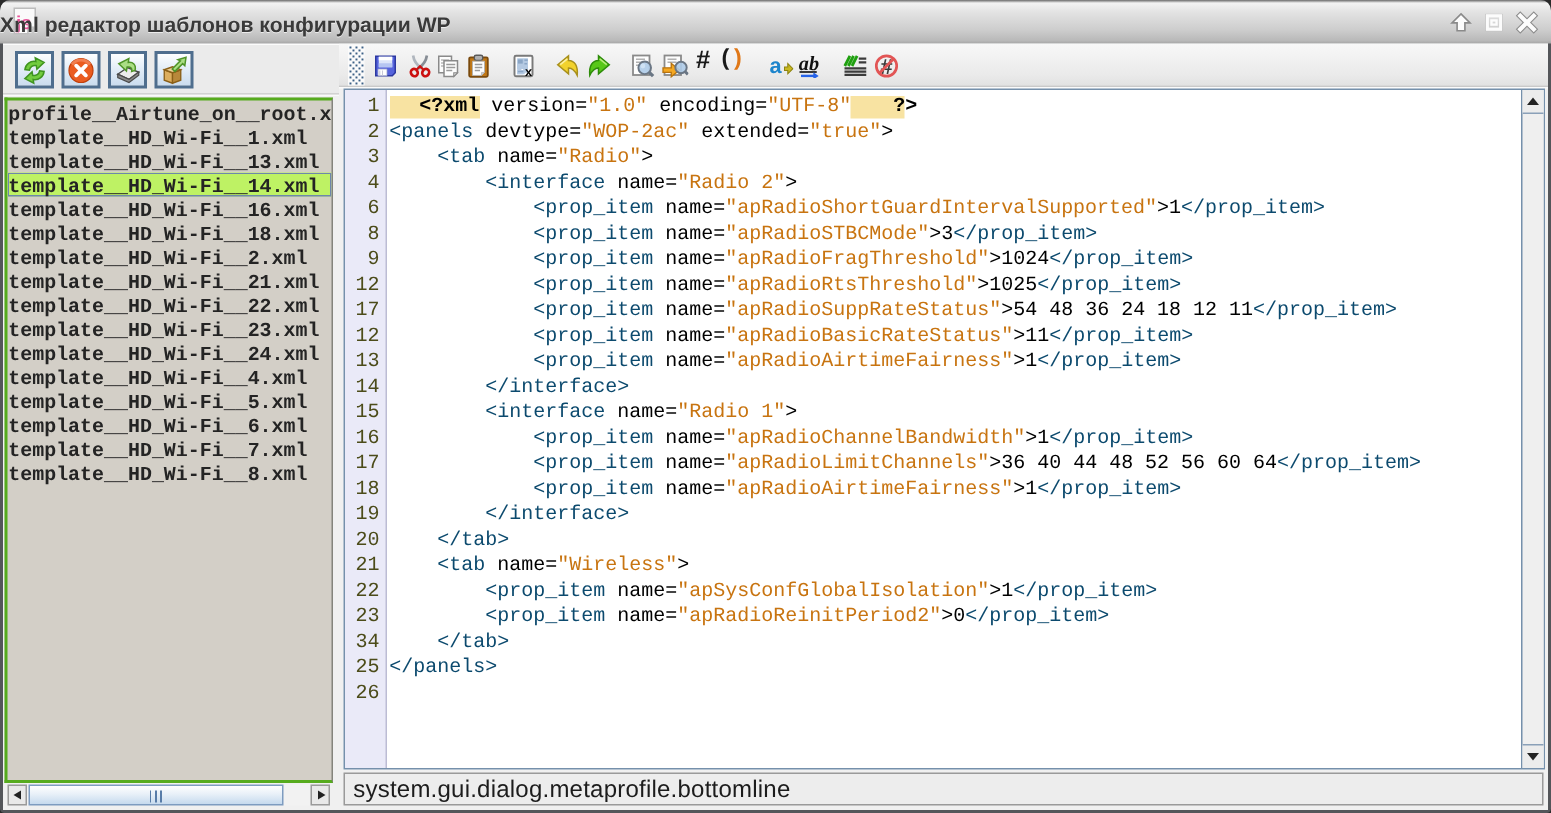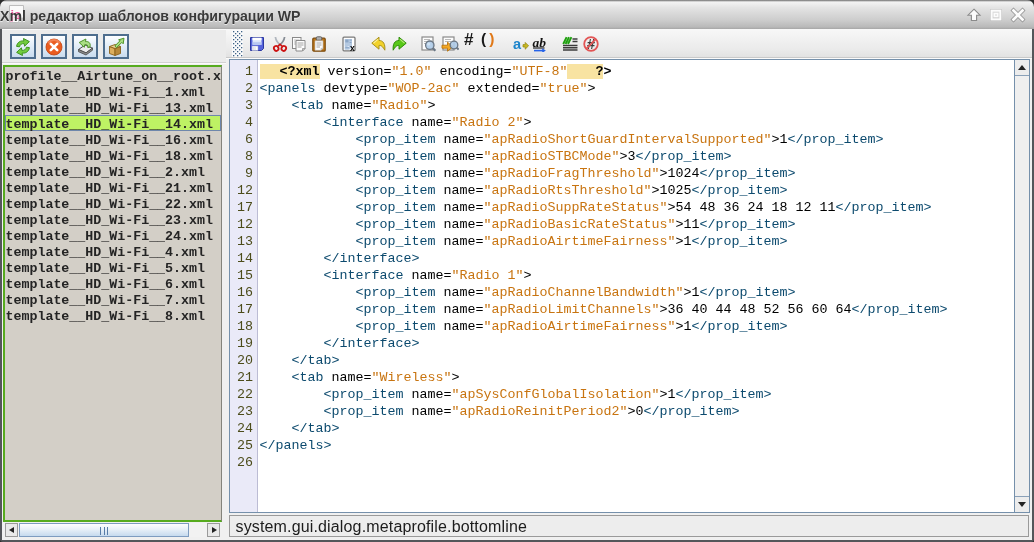--- a/index.html
+++ b/index.html
@@ -280,21 +280,21 @@
 <div class="cl"><span class="ln">14</span><span class="ct">        <span class="tg">&lt;/interface&gt;</span></span></div>
 <div class="cl"><span class="ln">15</span><span class="ct">        <span class="tg">&lt;interface</span> name=<span class="st">"Radio 1"</span>&gt;</span></div>
 <div class="cl"><span class="ln">16</span><span class="ct">            <span class="tg">&lt;prop_item</span> name=<span class="st">"apRadioChannelBandwidth"</span>&gt;1<span class="tg">&lt;/prop_item&gt;</span></span></div>
 <div class="cl"><span class="ln">17</span><span class="ct">            <span class="tg">&lt;prop_item</span> name=<span class="st">"apRadioLimitChannels"</span>&gt;36 40 44 48 52 56 60 64<span class="tg">&lt;/prop_item&gt;</span></span></div>
 <div class="cl"><span class="ln">18</span><span class="ct">            <span class="tg">&lt;prop_item</span> name=<span class="st">"apRadioAirtimeFairness"</span>&gt;1<span class="tg">&lt;/prop_item&gt;</span></span></div>
 <div class="cl"><span class="ln">19</span><span class="ct">        <span class="tg">&lt;/interface&gt;</span></span></div>
 <div class="cl"><span class="ln">20</span><span class="ct">    <span class="tg">&lt;/tab&gt;</span></span></div>
 <div class="cl"><span class="ln">21</span><span class="ct">    <span class="tg">&lt;tab</span> name=<span class="st">"Wireless"</span>&gt;</span></div>
 <div class="cl"><span class="ln">22</span><span class="ct">        <span class="tg">&lt;prop_item</span> name=<span class="st">"apSysConfGlobalIsolation"</span>&gt;1<span class="tg">&lt;/prop_item&gt;</span></span></div>
 <div class="cl"><span class="ln">23</span><span class="ct">        <span class="tg">&lt;prop_item</span> name=<span class="st">"apRadioReinitPeriod2"</span>&gt;0<span class="tg">&lt;/prop_item&gt;</span></span></div>
-<div class="cl"><span class="ln">24</span><span class="ct">    <span class="tg">&lt;/tab&gt;</span></span></div>
+<div class="cl"><span class="ln">34</span><span class="ct">    <span class="tg">&lt;/tab&gt;</span></span></div>
 <div class="cl"><span class="ln">25</span><span class="ct"><span class="tg">&lt;/panels&gt;</span></span></div>
 <div class="cl"><span class="ln">26</span><span class="ct">&nbsp;</span></div>
       </div>
       <div class="vscroll">
         <div class="vs-up">
             <span class="tri" style="left:3.2px;top:5px;border-left:4px solid transparent;border-right:4px solid transparent;border-bottom:5.5px solid #222;"></span>
           </div>
         <div class="vs-dn">
             <span class="tri" style="left:3.2px;top:5px;border-left:4px solid transparent;border-right:4px solid transparent;border-top:5.5px solid #222;"></span>
           </div>

